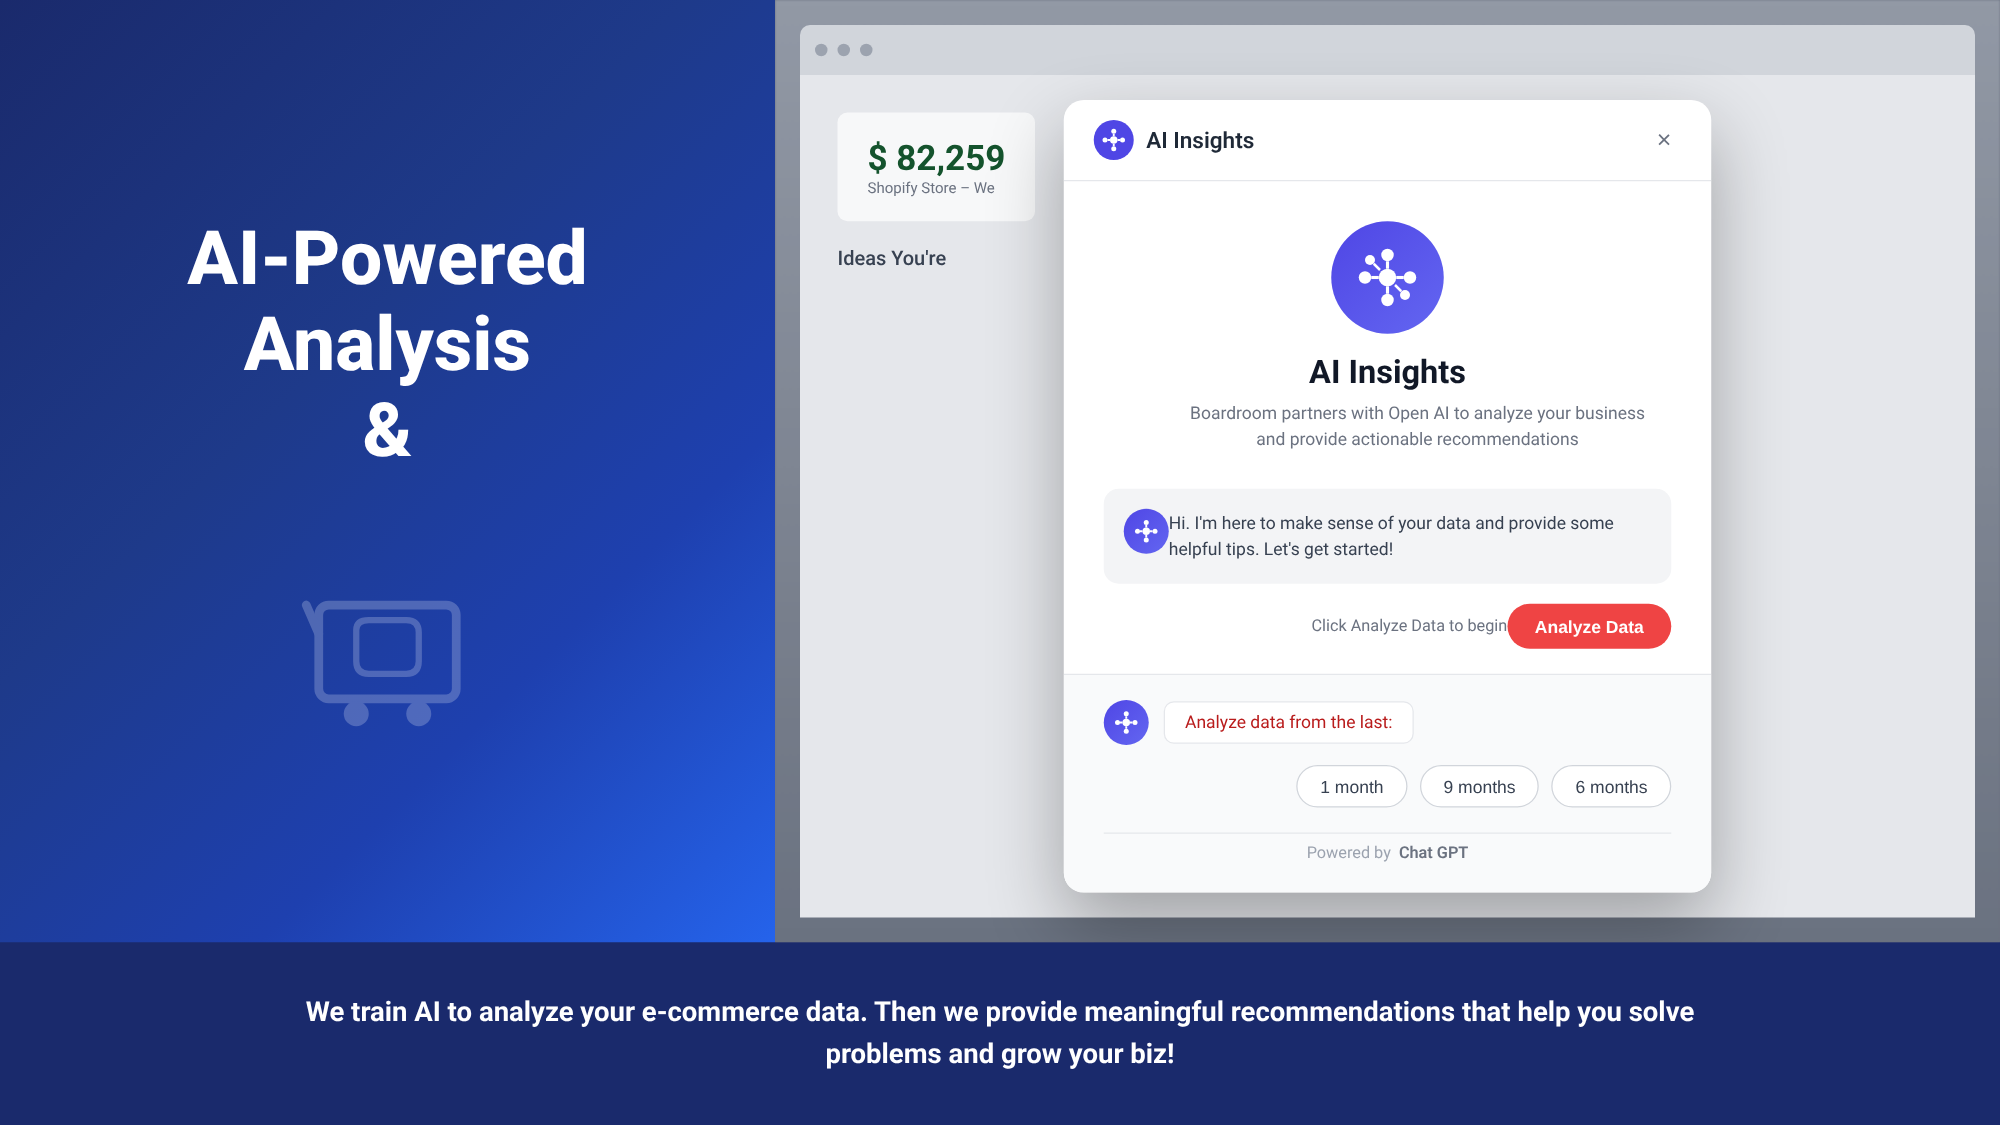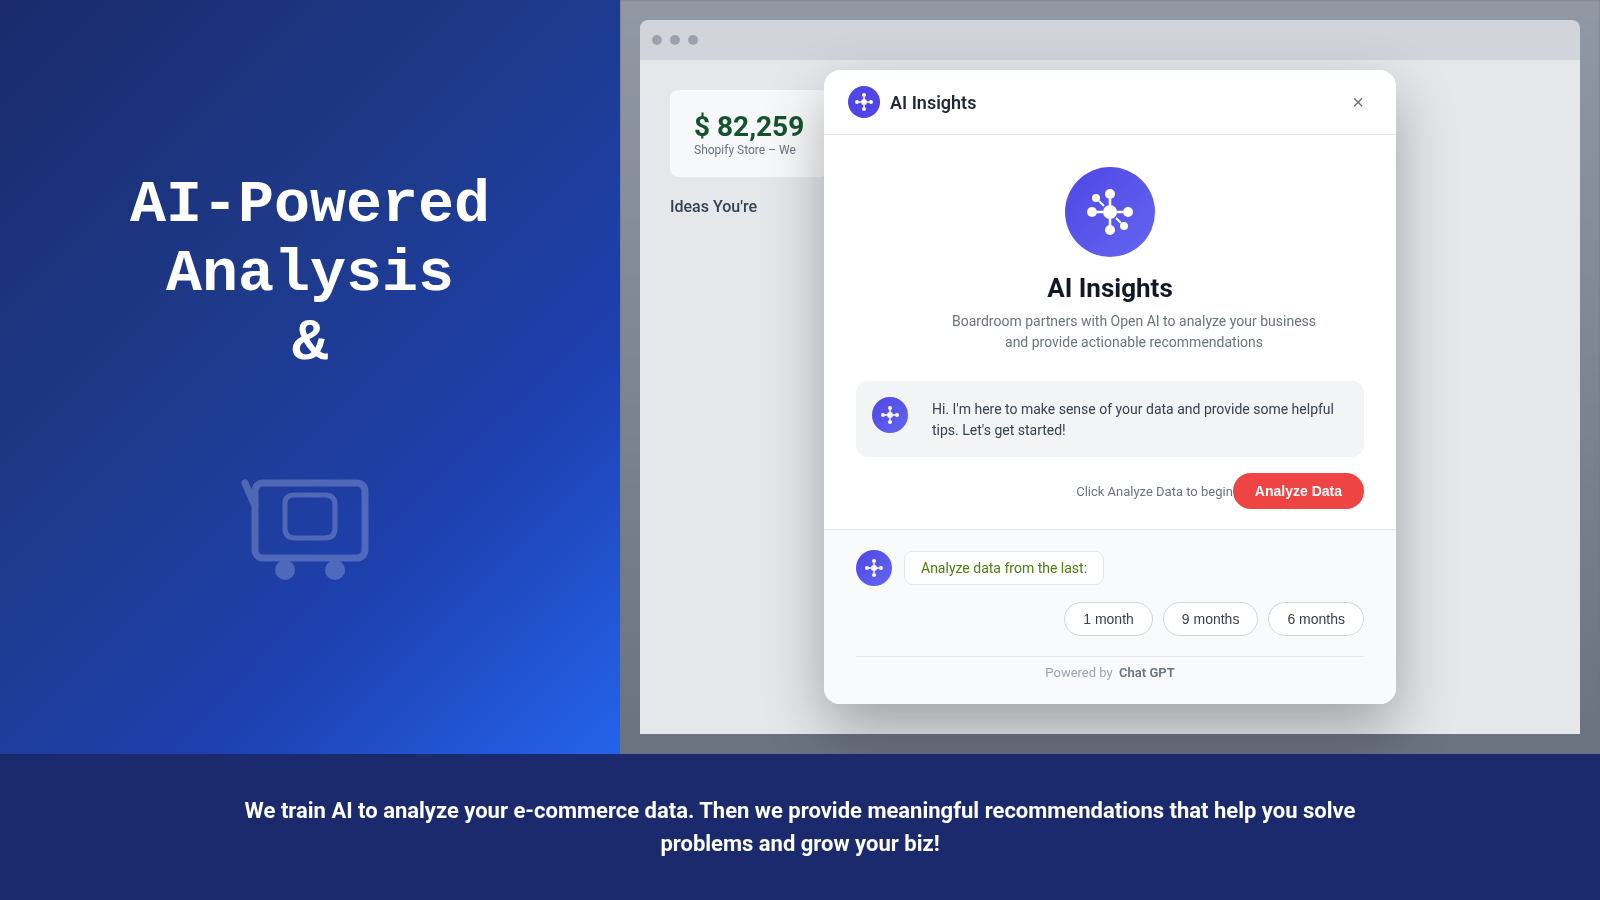--- a/index.html
+++ b/index.html
@@ -25,21 +25,20 @@
     .left-panel {
       width: 620px;
       background: linear-gradient(135deg, #1a2a6c 0%, #1e3a8a 40%, #1e40af 70%, #2563eb 100%);
       display: flex;
       flex-direction: column;
       align-items: center;
       justify-content: center;
       padding: 60px 60px 40px 60px;
       position: relative;
       z-index: 1;
-      font-family: Liberation Mono, monospace;
     }
 
     .left-panel-title {
       color: #ffffff;
       font-size: 60px;
       font-weight: 800;
       text-align: center;
       line-height: 1.15;
       margin-bottom: 60px;
     }
@@ -131,25 +130,25 @@
       top: 0; left: 0; right: 0; bottom: 0;
       display: flex;
       align-items: center;
       justify-content: center;
       z-index: 10;
     }
 
     .modal {
       background: #ffffff;
       border-radius: 16px;
-      width: 572px;
+      width: 518px;
       box-shadow: 0 25px 60px rgba(0,0,0,0.3);
       overflow: hidden;
       position: relative;
-      top: 10px;
+      top: 20px;
     }
 
     
     .modal-header {
       display: flex;
       align-items: center;
       justify-content: space-between;
       padding: 16px 24px;
       border-bottom: 1px solid #e5e7eb;
     }
@@ -221,21 +220,21 @@
       text-align: center;
       line-height: 1.5;
       max-width: 380px;
       margin-left: 48px;
     }
 
     
     .chat-message {
       display: flex;
       align-items: flex-start;
-      gap: 24px;
+      gap: 0;
       background: #f3f4f6;
       border-radius: 12px;
       padding: 16px;
       margin-bottom: 16px;
     }
 
     .chat-avatar {
       width: 36px; height: 36px;
       background: linear-gradient(135deg, #4f46e5, #6366f1);
       border-radius: 50%;
@@ -292,21 +291,21 @@
 
     .analyze-data-row {
       display: flex;
       align-items: center;
       gap: 12px;
       margin-bottom: 16px;
     }
 
     .analyze-label {
       font-size: 14px;
-      color: #4d7c0f;
+      color: #b91c1c;
       background: #ffffff;
       padding: 8px 16px;
       border-radius: 8px;
       border: 1px solid #e5e7eb;
     }
 
     .time-buttons {
       display: flex;
       justify-content: flex-end;
       gap: 10px;

